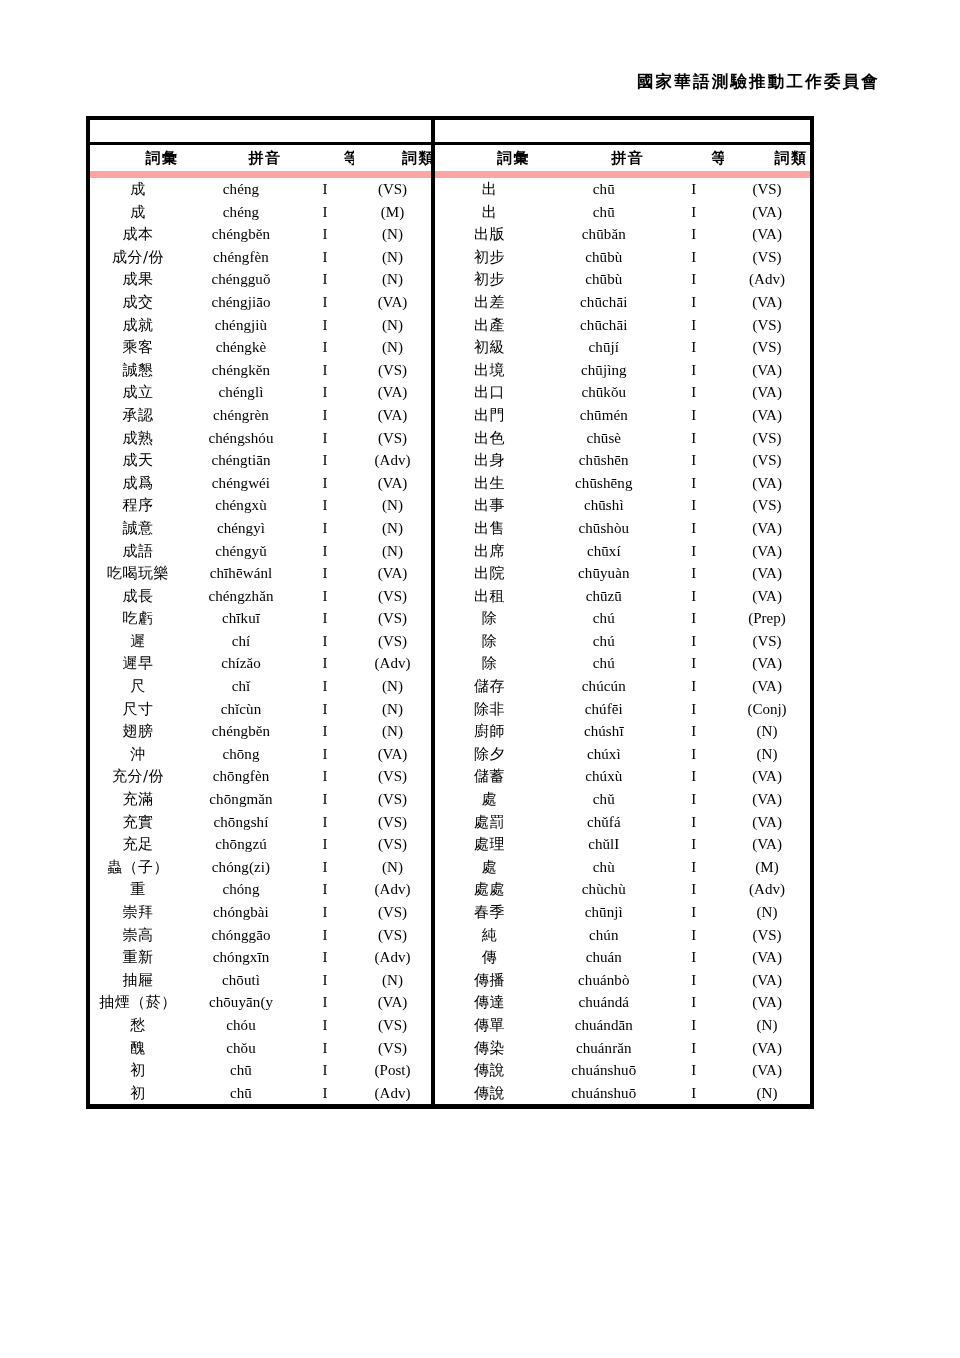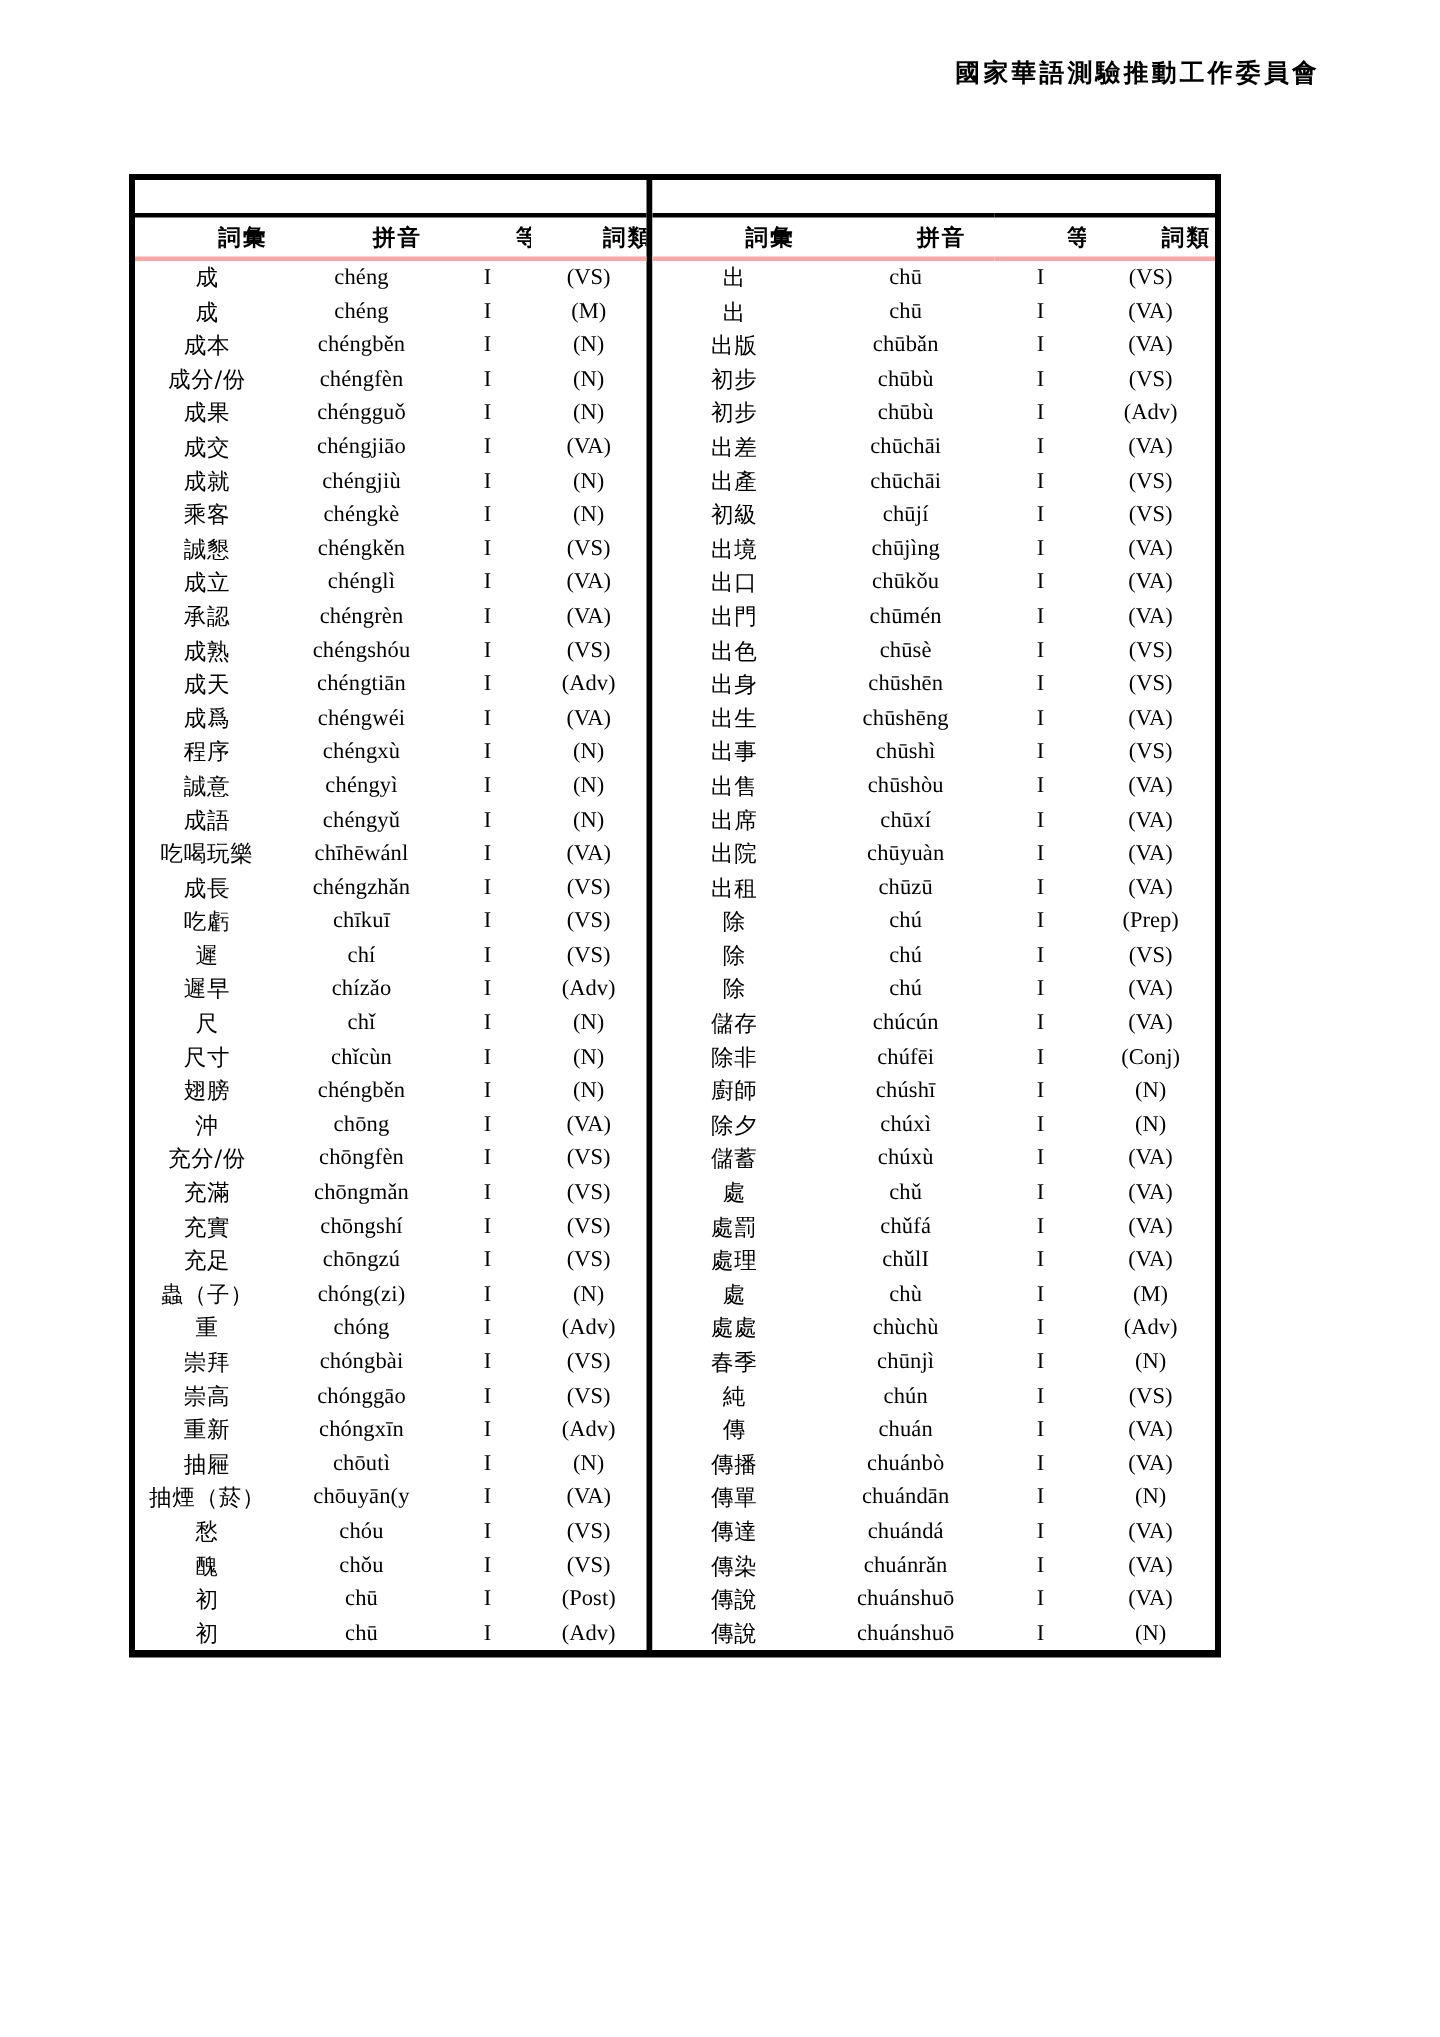--- a/index.html
+++ b/index.html
@@ -12,21 +12,21 @@
     height: 1358px;
     font-family: "Liberation Serif", "DejaVu Serif", serif;
     color: #000000;
     position: relative;
     overflow: hidden;
   }
 
   
   .page-header {
     position: absolute;
-    top: 38px;
+    top: 71px;
     left: 0;
     width: 880px;
     text-align: right;
     font-size: 16.5px;
     letter-spacing: 2.2px;
     font-weight: 600;
     font-family: "DejaVu Serif", "Liberation Serif", serif;
     white-space: nowrap;
   }
 
@@ -74,21 +74,21 @@
     border-bottom: 3px solid #000;
   }
 
   
   tr.head-row th {
     height: 26px;
     font-size: 15px;
     font-weight: 700;
     letter-spacing: 1.5px;
     font-family: "DejaVu Serif", "Liberation Serif", serif;
-    border-bottom: 3px solid #fca5a5;
+    border-bottom: 7px solid #fca5a5;
     padding-left: 48px;
   }
 
   
   tr.data-row td {
     height: 22.6px;
     line-height: 22.6px;
     font-size: 15px;
   }
   td.c-word {
@@ -627,30 +627,30 @@
             <td class="c-level">I</td>
             <td class="c-pos">(VA)</td>
           </tr>
           <tr class="data-row">
             <td class="c-word">傳播</td>
             <td class="c-pinyin">chuánbò</td>
             <td class="c-level">I</td>
             <td class="c-pos">(VA)</td>
           </tr>
           <tr class="data-row">
+            <td class="c-word">傳達</td>
+            <td class="c-pinyin">chuándá</td>
+            <td class="c-level">I</td>
+            <td class="c-pos">(VA)</td>
+          </tr>
+          <tr class="data-row">
             <td class="c-word">傳單</td>
             <td class="c-pinyin">chuándān</td>
             <td class="c-level">I</td>
             <td class="c-pos">(N)</td>
-          </tr>
-          <tr class="data-row">
-            <td class="c-word">傳達</td>
-            <td class="c-pinyin">chuándá</td>
-            <td class="c-level">I</td>
-            <td class="c-pos">(VA)</td>
           </tr>
           <tr class="data-row">
             <td class="c-word">傳染</td>
             <td class="c-pinyin">chuánrǎn</td>
             <td class="c-level">I</td>
             <td class="c-pos">(VA)</td>
           </tr>
           <tr class="data-row">
             <td class="c-word">傳說</td>
             <td class="c-pinyin">chuánshuō</td>

